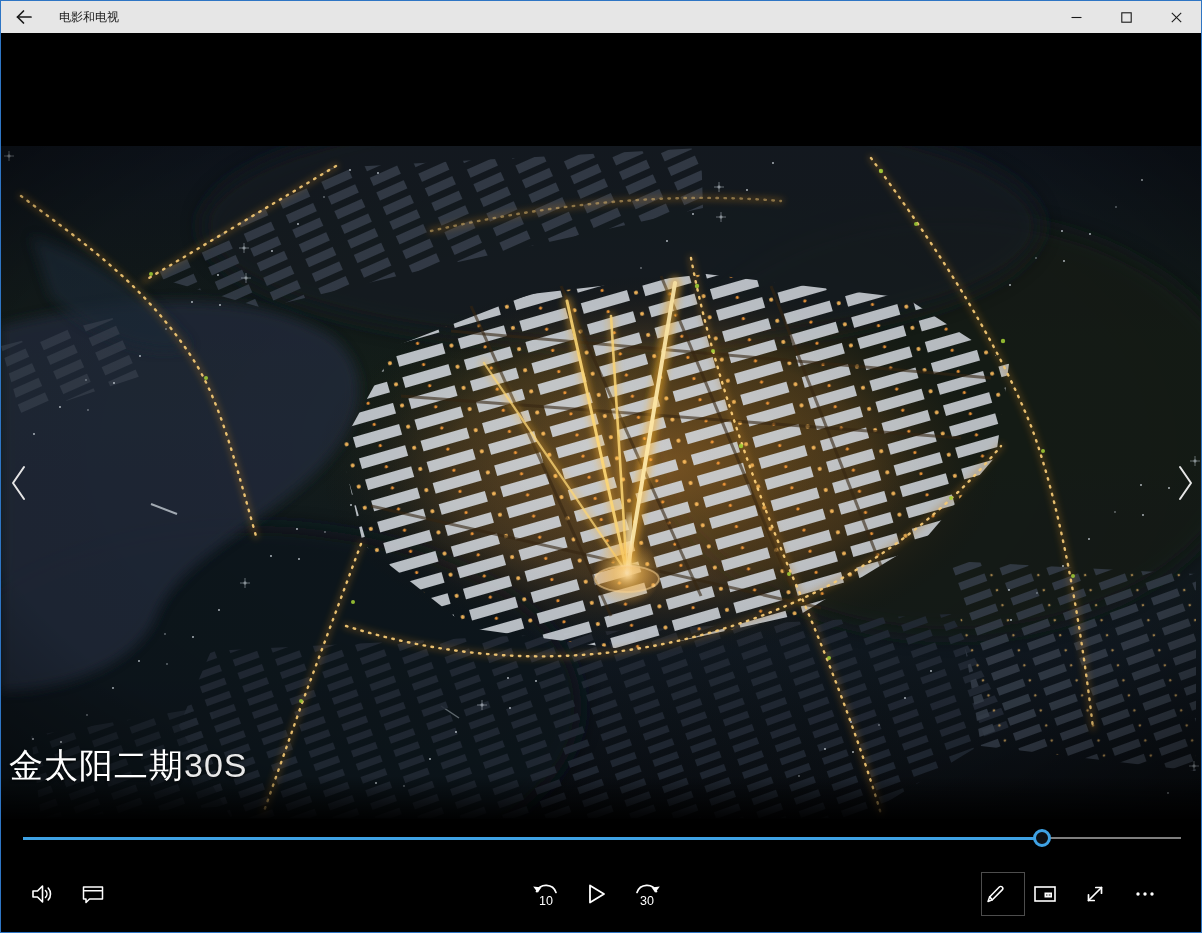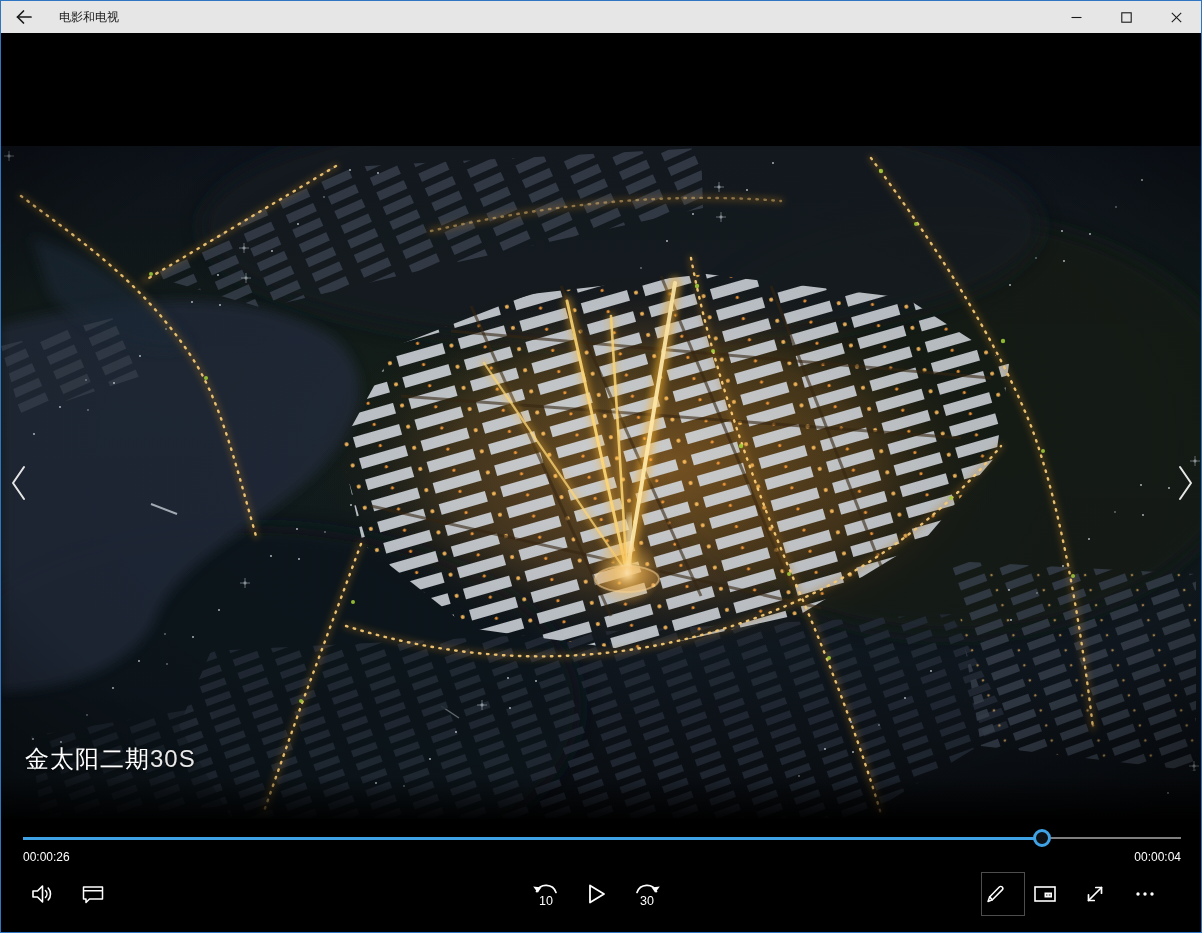--- a/index.html
+++ b/index.html
@@ -18,21 +18,21 @@
     align-items:center;justify-content:center;cursor:pointer;
   }
   .app-title{font-size:12px;color:#1a1a1a;margin-left:12px;}
   .win-controls{position:absolute;right:0;top:0;height:32px;display:flex;}
   .win-btn{width:50px;height:32px;border:none;background:transparent;display:flex;
     align-items:center;justify-content:center;cursor:pointer;}
   
   .stage{position:absolute;top:32px;left:0;width:1202px;height:901px;background:#000;}
   .frame{position:absolute;top:113px;left:0;width:1202px;height:675px;display:block;}
   .overlay-title{
-    position:absolute;left:24px;top:712px;color:#fff;font-size:24px;line-height:1.2;
+    position:absolute;left:8px;top:712px;color:#fff;font-size:34px;line-height:1.2;
     letter-spacing:1px;text-shadow:0 1px 3px rgba(0,0,0,.8);white-space:nowrap;
   }
   .overlay-title .suffix{font-weight:300;color:#e9e9e9;}
   .nav-btn{
     position:absolute;top:428px;width:30px;height:44px;border:none;background:transparent;
     display:flex;align-items:center;justify-content:center;cursor:pointer;padding:0;
   }
   .nav-prev{left:3px;} .nav-next{right:3px;}
   
   .transport{position:absolute;left:0;right:0;bottom:0;height:115px;background:#000;}
@@ -343,24 +343,20 @@
     </button>
 
     <div class="transport">
 
       <div class="seek">
         <div class="seek-track"></div>
         <div class="seek-fill" style="width: 88%;"></div>
         <div class="seek-thumb" style="left: 88%;"></div>
       </div>
 
-      <div class="times">
-        <span>00:00:26</span>
-        <span>00:00:04</span>
-      </div>
 
       <button class="ctrl-btn" style="left:27px">
         <svg width="26" height="26" viewBox="0 0 26 26">
           <g stroke="#fff" stroke-width="1.6" fill="none" stroke-linejoin="round" stroke-linecap="round">
             <path d="M4,10 H8.5 L13.5,5 V21 L8.5,16 H4 Z"></path>
             <path d="M16.5,9.5 A5,5 0 0 1 16.5,16.5"></path>
             <path d="M19.2,7 A9,9 0 0 1 19.2,19"></path>
           </g>
         </svg>
       </button>

